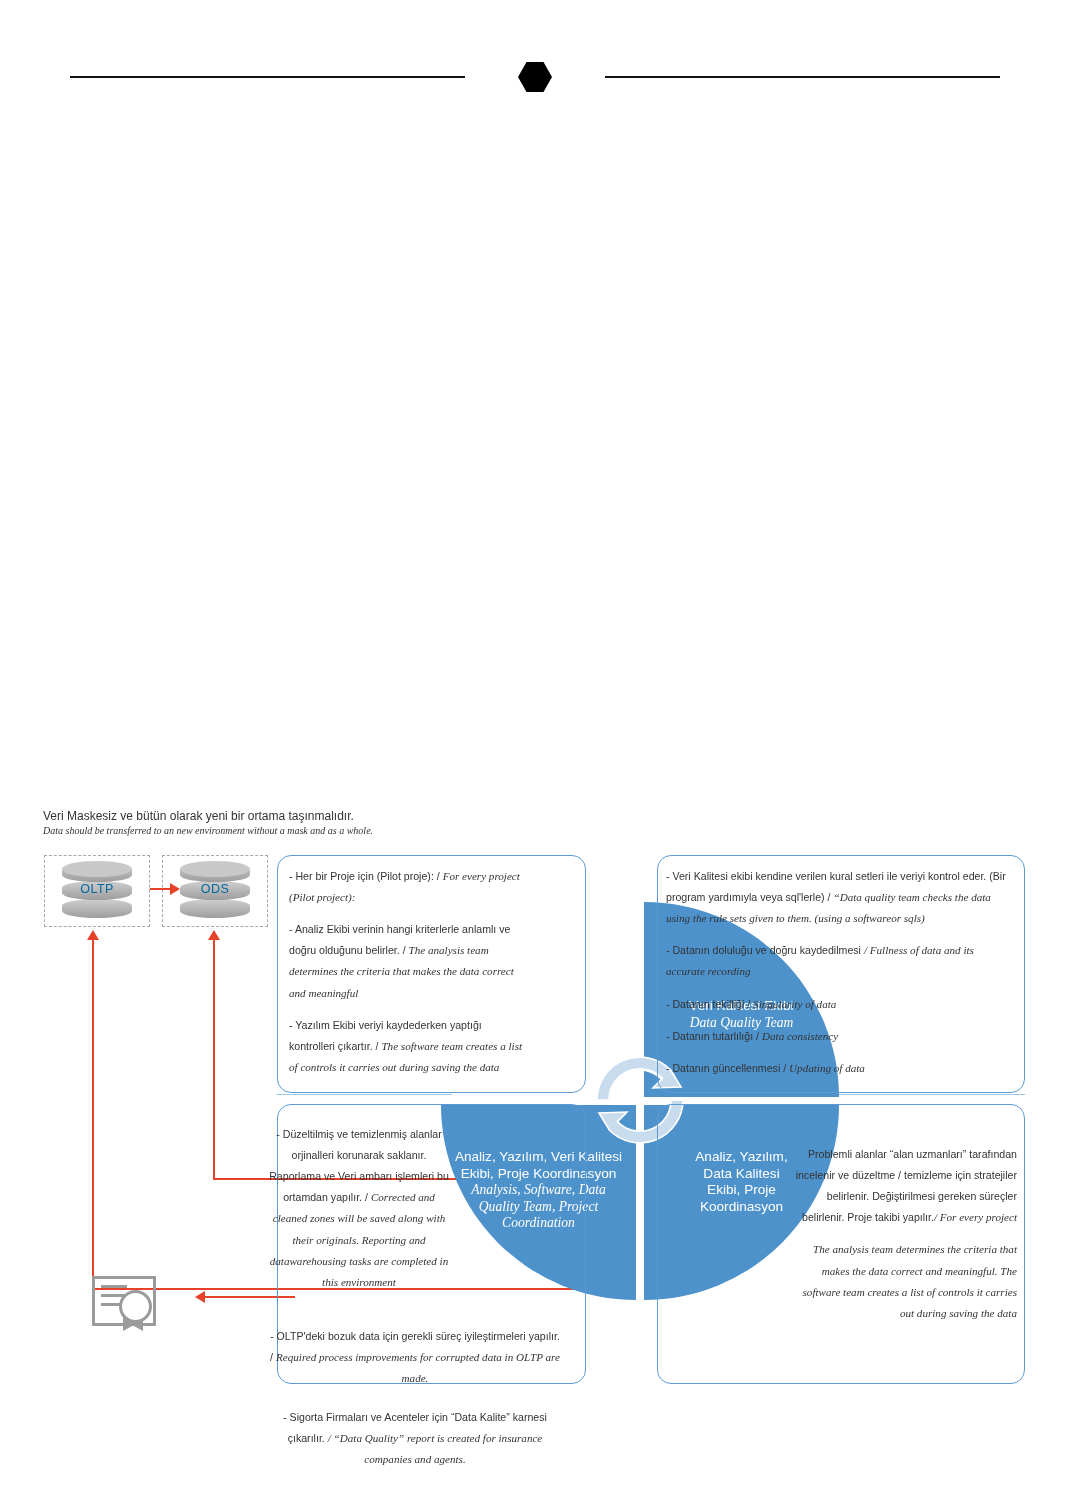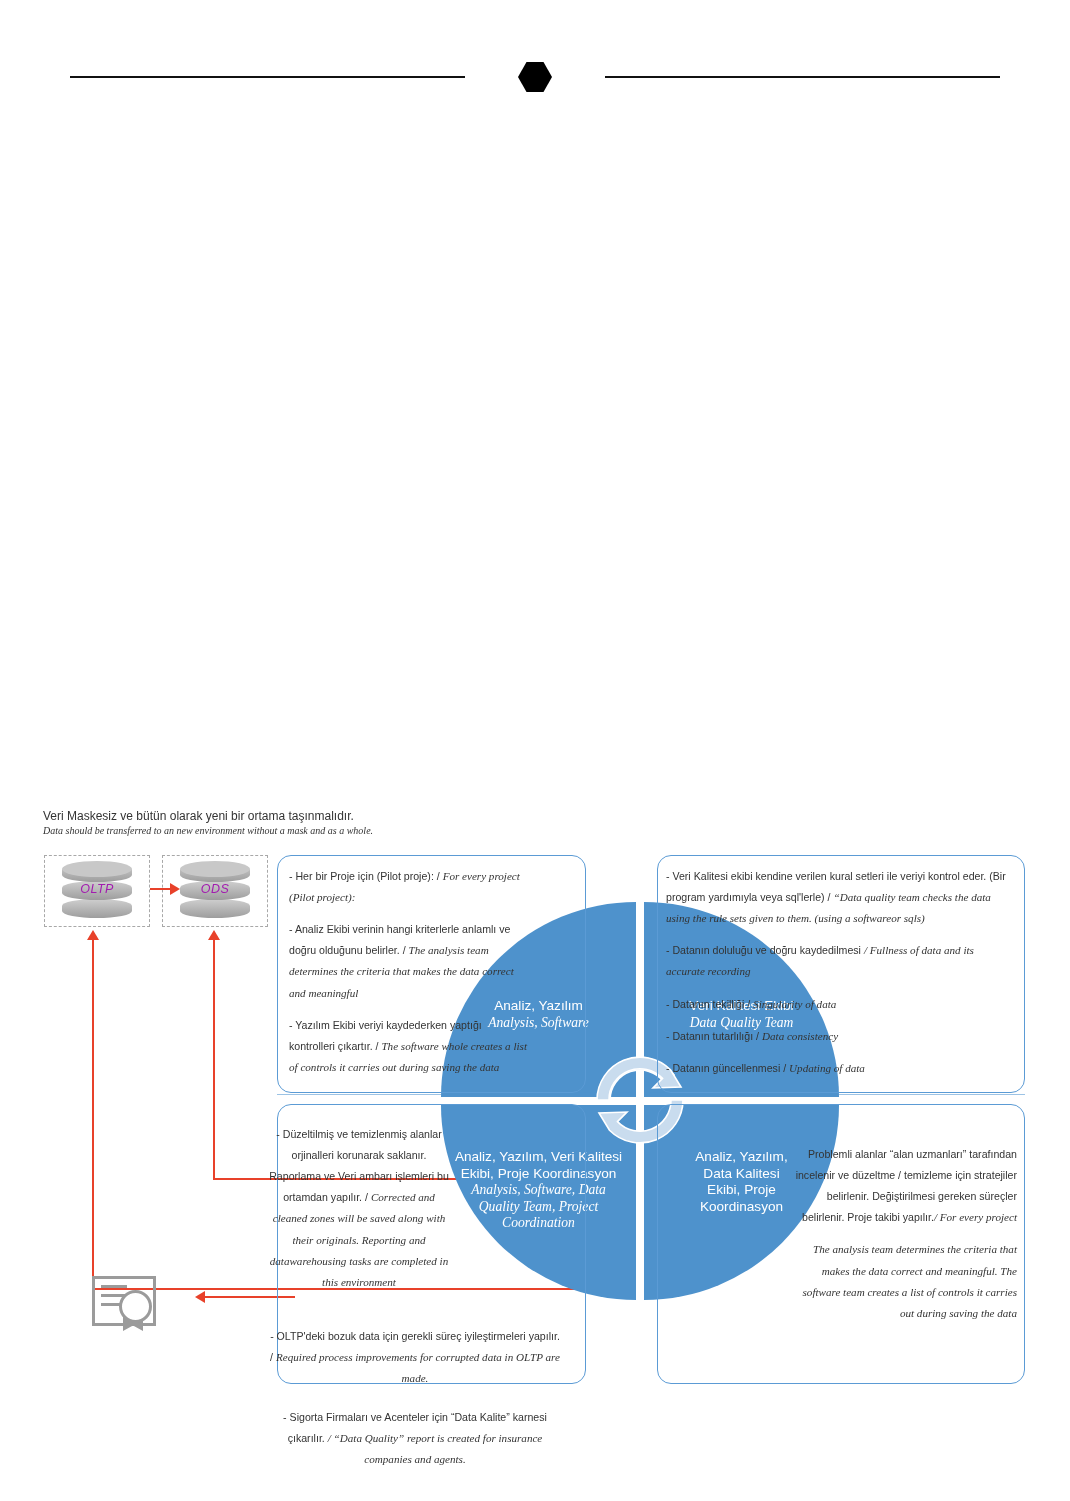--- a/index.html
+++ b/index.html
@@ -32,21 +32,21 @@
   .db-wrap{position:absolute;border:1.4px dashed #a8a8a8;}
   .db-oltp{left:44px;top:855px;width:104px;height:70px;}
   .db-ods{left:162px;top:855px;width:104px;height:70px;}
   .cyl{position:absolute;left:50%;top:50%;transform:translate(-50%,-50%);width:70px;height:56px;}
   .cyl .band{position:absolute;left:0;width:70px;height:19px;border-radius:50%/7px;}
   .cyl .b1{top:0;background:linear-gradient(180deg,#cfcfcf 0%,#9d9d9d 100%);}
   .cyl .b2{top:18px;background:linear-gradient(180deg,#cfcfcf 0%,#9d9d9d 100%);}
   .cyl .b3{top:36px;background:linear-gradient(180deg,#cfcfcf 0%,#9d9d9d 100%);}
   .cyl .cap{position:absolute;left:0;top:-2px;width:70px;height:16px;border-radius:50%;background:#c8c8c8;}
   .db-label{position:absolute;left:0;top:19px;width:70px;text-align:center;
-    font-size:12.5px;color:#a21caf;letter-spacing:.4px;z-index:4;font-style:italic;}
+    font-size:12.5px;color:#0369a1;letter-spacing:.4px;z-index:4;}
 
   
   .cert{position:absolute;left:92px;top:1276px;width:62px;height:50px;}
   .cert .frame{position:absolute;left:0;top:0;width:58px;height:44px;border:3px solid #9b9b9b;}
   .cert .l{position:absolute;left:9px;height:3px;background:#9b9b9b;}
   .cert .l1{top:9px;width:26px;}
   .cert .l2{top:18px;width:26px;}
   .cert .l3{top:27px;width:26px;}
   .cert .seal{position:absolute;left:27px;top:14px;width:27px;height:27px;border-radius:50%;
      background:#fff;border:3px solid #9b9b9b;z-index:3;}
@@ -148,26 +148,20 @@
     <div class="l l2"></div>
     <div class="l l3"></div>
   <div class="ribbon"></div>
   <div class="seal"></div>
 </div>
 
 <div class="sep" style="left:277px;top:1094px;width:175px;"></div>
 <div class="sep" style="left:828px;top:1094px;width:197px;"></div>
 
 <div class="circle">
-  <div class="quad q-tl">
-    <div class="qlabel">
-      <span class="t">Analiz, Yazılım</span>
-      <span class="e">Analysis, Software</span>
-    </div>
-  </div>
   <div class="quad q-tr">
     <div class="qlabel">
       <span class="t">Veri Kalitesi Ekibi</span>
       <span class="e">Data Quality Team</span>
     </div>
   </div>
   <div class="quad q-bl">
     <div class="qlabel">
       <span class="t ml">Analiz, Yazılım, Veri Kalitesi<br>Ekibi, Proje Koordinasyon</span>
       <span class="e ml">Analysis, Software, Data<br>Quality Team, Project<br>Coordination</span>
@@ -203,21 +197,21 @@
                L 21 75 L 49 74 L 39.5 83.6
                A 31 31 0 0 0 93 62 Z"></path>
     </g>
   </svg>
 </div>
 
 <div class="tbox tb-tl"></div>
 <div class="tb-inner" style="left:289px;top:864px;width:238px;text-align:left;">
   <div class="blk"><span class="tr">- Her bir Proje için (Pilot proje): / </span><span class="en">For every project (Pilot project):</span></div>
   <div class="blk"><span class="tr">- Analiz Ekibi verinin hangi kriterlerle anlamlı ve doğru olduğunu belirler. / </span><span class="en">The analysis team determines the criteria that makes the data correct and meaningful</span></div>
-  <div class="blk"><span class="tr">- Yazılım Ekibi veriyi kaydederken yaptığı kontrolleri çıkartır. / </span><span class="en">The software whole creates a list of controls it carries out during saving the data</span></div>
+  <div class="blk"><span class="tr">- Yazılım Ekibi veriyi kaydederken yaptığı kontrolleri çıkartır. / </span><span class="en">The software team creates a list of controls it carries out during saving the data</span></div>
 </div>
 
 <div class="tbox tb-tr"></div>
 <div class="tb-inner" style="left:666px;top:864px;width:348px;text-align:left;">
   <div class="blk"><span class="tr">- Veri Kalitesi ekibi kendine verilen kural setleri ile veriyi kontrol eder. (Bir program yardımıyla veya sql'lerle) / </span><span class="en">“Data quality team checks the data using the rule sets given to them. (using a softwareor sqls)</span></div>
   <div class="blk"><span class="tr">- Datanın doluluğu ve doğru kaydedilmesi </span><span class="en">/ Fullness of data and its accurate recording</span></div>
   <div class="blk"><span class="tr">- Datanın tekilliği / </span><span class="en">Singularity of data</span></div>
   <div class="blk"><span class="tr">- Datanın tutarlılığı / </span><span class="en">Data consistency</span></div>
   <div class="blk"><span class="tr">- Datanın güncellenmesi / </span><span class="en">Updating of data</span></div>
 </div>

